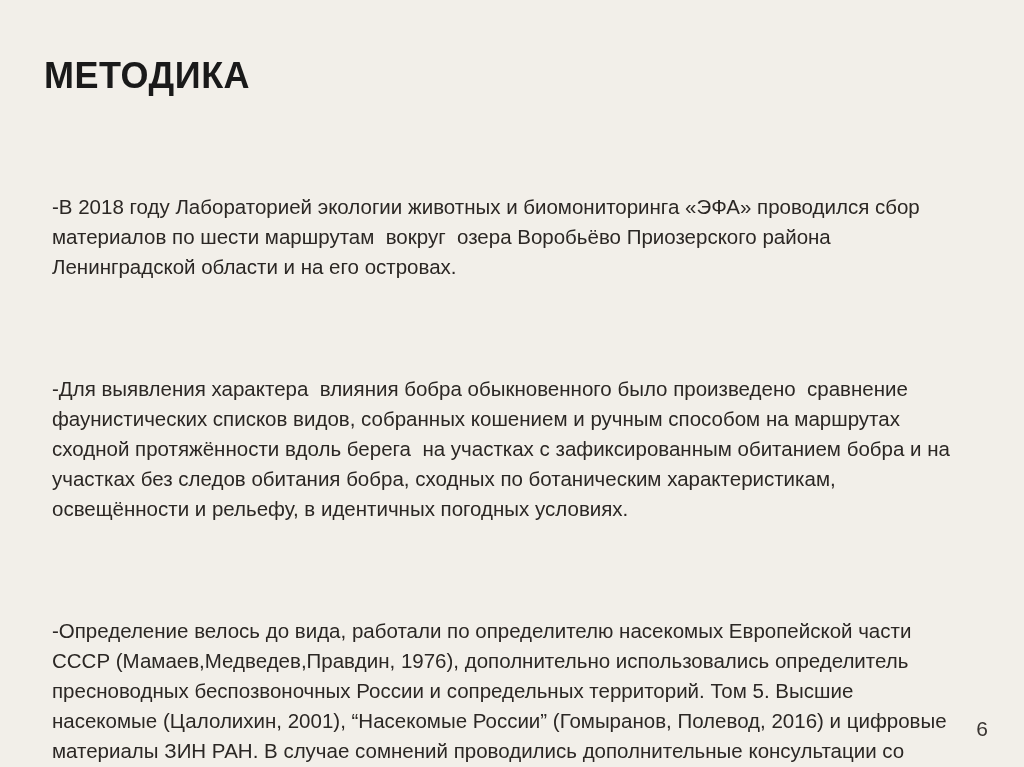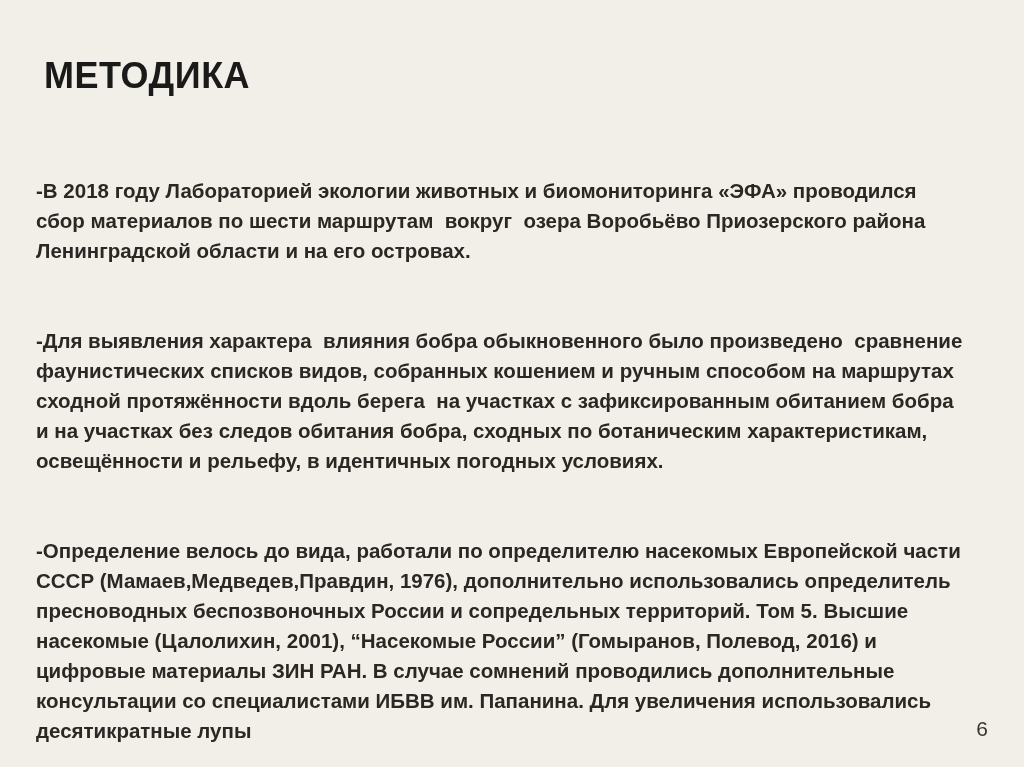--- a/index.html
+++ b/index.html
@@ -36,24 +36,23 @@
     left: 36px;
     top: 116px;
     width: 930px;
     font-size: 20.5px;
     line-height: 30px;
     color: #2b2724;
     white-space: pre-wrap;
     word-wrap: break-word;
   }
   .para {
-    margin: 0;
+    margin: 16px;
     padding: 0;
     white-space: pre-wrap;
-    font-weight: bold;
   }
   .page-number {
     position: absolute;
     right: 36px;
     bottom: 26px;
     font-size: 21px;
     color: #3a3532;
   }
 </style>
 </head>

